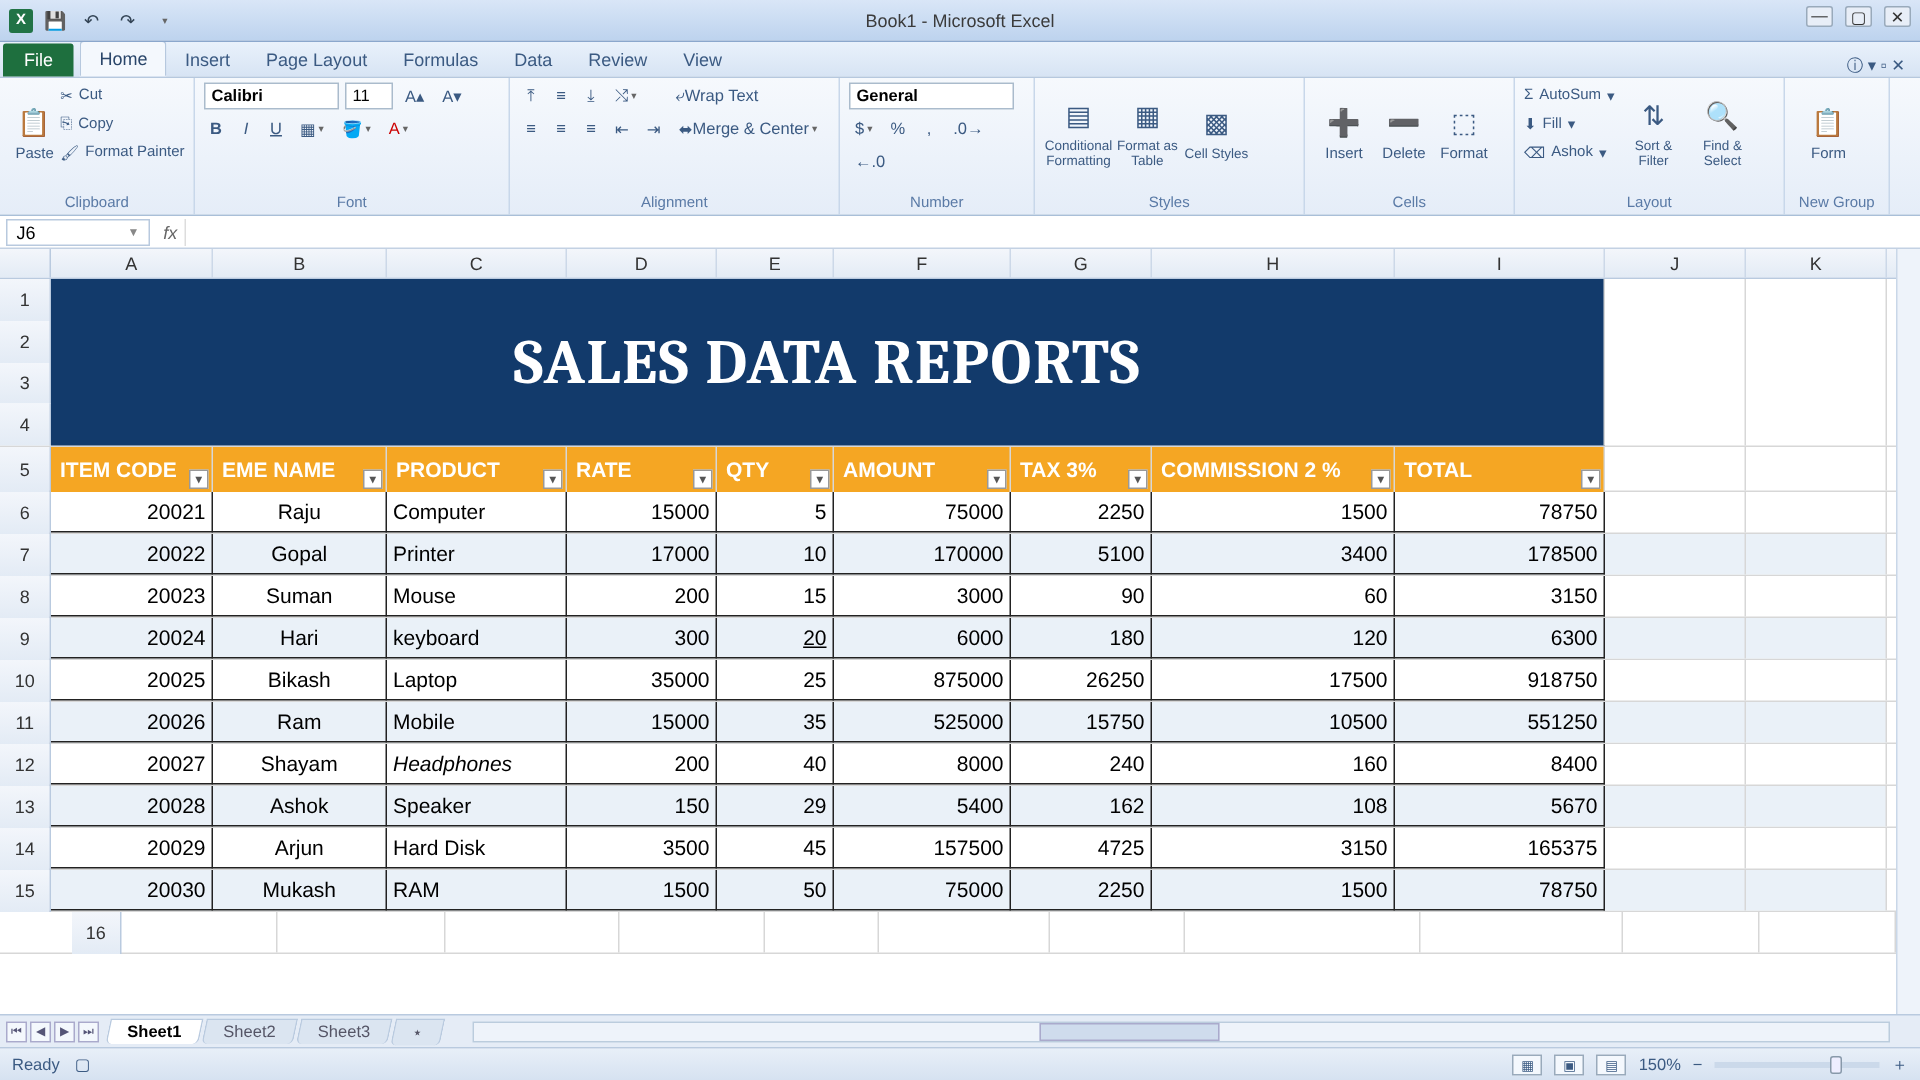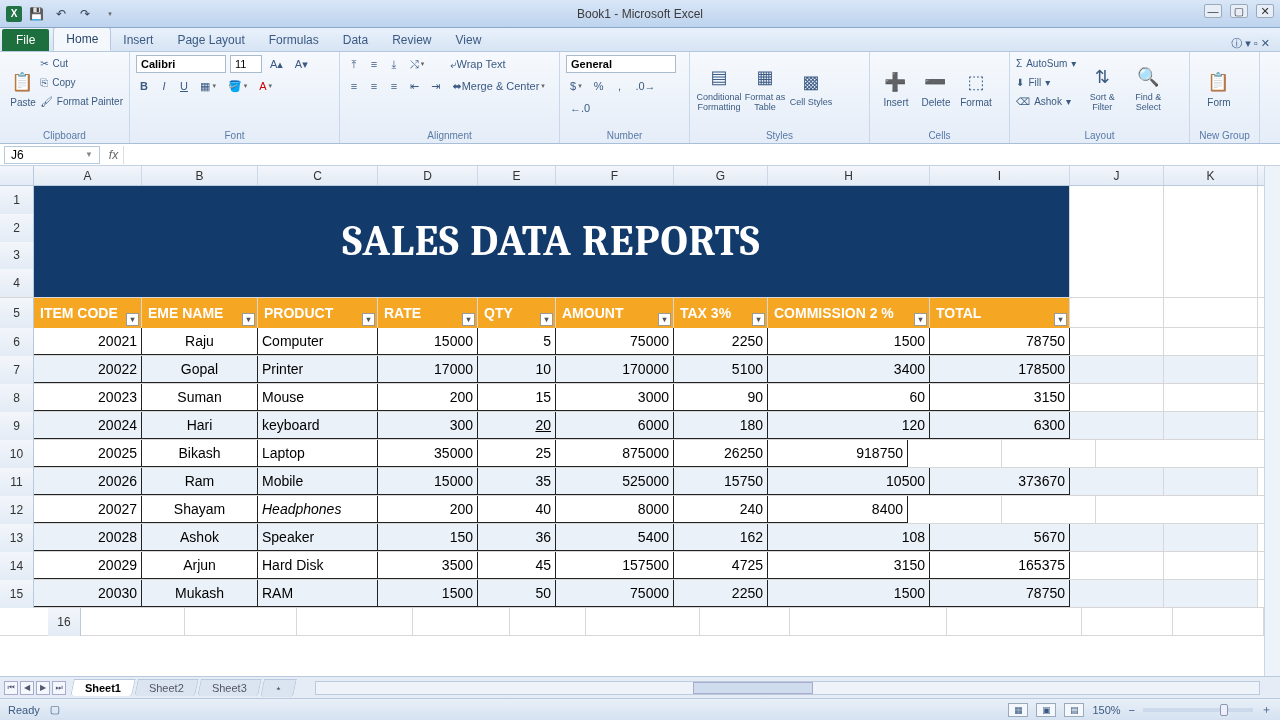--- a/index.html
+++ b/index.html
@@ -394,58 +394,60 @@
       </div>
       <div class="row databorder" style="height: 28px;">
         <div class="rowh" style="height: 28px;">10</div>
         <div class="cell num" style="width: 108px;">20025</div>
         <div class="cell ctr" style="width: 116px;">Bikash</div>
         <div class="cell" style="width: 120px;">Laptop</div>
         <div class="cell num" style="width: 100px;">35000</div>
         <div class="cell num" style="width: 78px;">25</div>
         <div class="cell num" style="width: 118px;">875000</div>
         <div class="cell num" style="width: 94px;">26250</div>
+        <div class="cell num" style="width: 162px;">17500</div>
         <div class="cell num" style="width: 140px;">918750</div>
         <div class="cell" style="width: 94px; border-right: 1px solid rgb(215, 215, 215); border-bottom: none;"></div>
         <div class="cell" style="width: 94px; border-right: 1px solid rgb(215, 215, 215); border-bottom: none;"></div>
       </div>
       <div class="row databorder altrow" style="height: 28px;">
         <div class="rowh" style="height: 28px;">11</div>
         <div class="cell num" style="width: 108px;">20026</div>
         <div class="cell ctr" style="width: 116px;">Ram</div>
         <div class="cell" style="width: 120px;">Mobile</div>
         <div class="cell num" style="width: 100px;">15000</div>
         <div class="cell num" style="width: 78px;">35</div>
         <div class="cell num" style="width: 118px;">525000</div>
         <div class="cell num" style="width: 94px;">15750</div>
         <div class="cell num" style="width: 162px;">10500</div>
-        <div class="cell num" style="width: 140px;">373670</div>
+        <div class="cell num" style="width: 140px;">551250</div>
         <div class="cell" style="width: 94px; border-right: 1px solid rgb(215, 215, 215); border-bottom: none;"></div>
         <div class="cell" style="width: 94px; border-right: 1px solid rgb(215, 215, 215); border-bottom: none;"></div>
       </div>
       <div class="row databorder" style="height: 28px;">
         <div class="rowh" style="height: 28px;">12</div>
         <div class="cell num" style="width: 108px;">20027</div>
         <div class="cell ctr" style="width: 116px;">Shayam</div>
         <div class="cell" style="width: 120px; font-style: italic;">Headphones</div>
         <div class="cell num" style="width: 100px;">200</div>
         <div class="cell num" style="width: 78px;">40</div>
         <div class="cell num" style="width: 118px;">8000</div>
         <div class="cell num" style="width: 94px;">240</div>
+        <div class="cell num" style="width: 162px;">160</div>
         <div class="cell num" style="width: 140px;">8400</div>
         <div class="cell" style="width: 94px; border-right: 1px solid rgb(215, 215, 215); border-bottom: none;"></div>
         <div class="cell" style="width: 94px; border-right: 1px solid rgb(215, 215, 215); border-bottom: none;"></div>
       </div>
       <div class="row databorder altrow" style="height: 28px;">
         <div class="rowh" style="height: 28px;">13</div>
         <div class="cell num" style="width: 108px;">20028</div>
         <div class="cell ctr" style="width: 116px;">Ashok</div>
         <div class="cell" style="width: 120px;">Speaker</div>
         <div class="cell num" style="width: 100px;">150</div>
-        <div class="cell num" style="width: 78px;">36</div>
+        <div class="cell num" style="width: 78px;">29</div>
         <div class="cell num" style="width: 118px;">5400</div>
         <div class="cell num" style="width: 94px;">162</div>
         <div class="cell num" style="width: 162px;">108</div>
         <div class="cell num" style="width: 140px;">5670</div>
         <div class="cell" style="width: 94px; border-right: 1px solid rgb(215, 215, 215); border-bottom: none;"></div>
         <div class="cell" style="width: 94px; border-right: 1px solid rgb(215, 215, 215); border-bottom: none;"></div>
       </div>
       <div class="row databorder" style="height: 28px;">
         <div class="rowh" style="height: 28px;">14</div>
         <div class="cell num" style="width: 108px;">20029</div>

